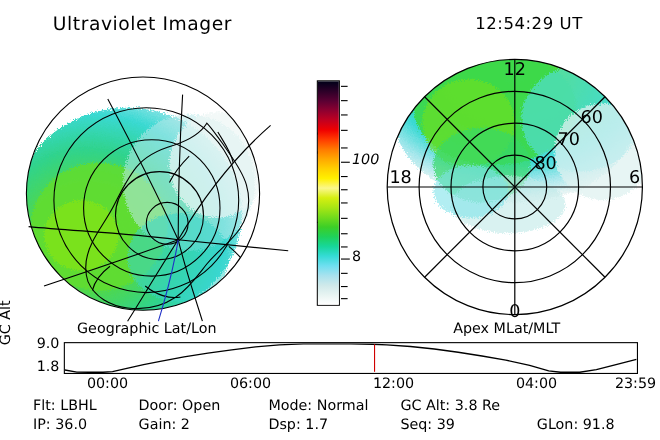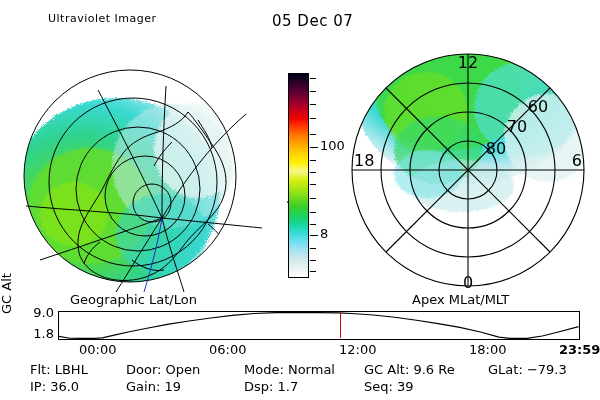--- a/index.html
+++ b/index.html
@@ -1,21 +1,21 @@
 <!DOCTYPE html>
 <html><head>
 <meta charset="utf-8">
 <title>Ultraviolet Imager</title>
 <style>
   html,body{margin:0;padding:0;background:#ffffff;}
   body{width:600px;height:400px;position:relative;overflow:hidden;
        font-family:"DejaVu Sans","Liberation Sans",sans-serif;color:#000;}
   .abs{position:absolute;}
   #header{top:6px;left:0;width:600px;height:28px;}
-  #title-text{position:absolute;left:48px;top:6px;font-size:11px;letter-spacing:0.5px;white-space:nowrap;}
+  #title-text{position:absolute;left:48px;top:6px;font-size:17px;letter-spacing:0.5px;white-space:nowrap;}
   #date-text{position:absolute;left:272px;top:6px;font-size:15px;letter-spacing:0.5px;white-space:nowrap;}
   #time-text{position:absolute;left:432px;top:6px;font-size:15px;letter-spacing:0.5px;white-space:nowrap;}
 
   
   .panel{position:absolute;}
   #geo-panel{left:12px;top:46px;width:252px;height:248px;}
   #mlt-panel{left:342px;top:46px;width:252px;height:248px;}
   .panel svg{display:block;}
 
   
@@ -46,21 +46,21 @@
   .status-cell{position:absolute;font-size:13px;white-space:nowrap;}
   .row1{top:0px;}
   .row2{top:17px;}
   .c0{left:30px;} .c1{left:126px;} .c2{left:244px;} .c3{left:364px;} .c4{left:488px;}
 </style>
 </head>
 <body>
 
 <div class="abs" id="header">
   <span id="title-text">Ultraviolet Imager</span>
-  <span id="date-text">05 Dec 07</span>
+  <span id="time-text">12:54:29 UT</span>
 </div>
 
 <div class="panel" id="geo-panel">
   <svg width="252" height="248" viewBox="0 0 252 248">
     <defs>
       <clipPath id="geoDisk">
           <circle cx="118" cy="130" r="106"></circle>
         </clipPath>
       <radialGradient id="auroraGeo" cx="0.33" cy="0.62" r="0.82">
         <stop offset="0%" stop-color="#5ad93f"></stop>
@@ -137,21 +137,21 @@
   <div id="cbar-axis-label">photon cm⁻²s⁻¹</div>
   <div id="cbar-rect">
     <div id="cbar-gradient" style="background: linear-gradient(rgb(0, 0, 24), rgb(44, 0, 40), rgb(90, 0, 51), rgb(142, 0, 48), rgb(193, 0, 32), rgb(240, 0, 0), rgb(255, 60, 0), rgb(255, 122, 0), rgb(255, 168, 0), rgb(255, 208, 0), rgb(255, 240, 0), rgb(251, 247, 140), rgb(214, 239, 16), rgb(168, 230, 20), rgb(114, 219, 28), rgb(60, 207, 39), rgb(31, 210, 90), rgb(23, 215, 154), rgb(53, 219, 214), rgb(111, 223, 240), rgb(168, 226, 238), rgb(207, 233, 234), rgb(232, 244, 242), rgb(255, 255, 255));"></div>
   </div>
   <div class="cb-tick" style="top:18px;"></div>
   <div class="cb-tick" style="top:31px;"></div>
   <div class="cb-tick" style="top:44px;"></div>
   <div class="cb-tick" style="top:58px;"></div>
   <div class="cb-tick" style="top:74px;"></div>
   <div class="cb-tick cb-major" style="top:87px;"></div>
-  <div class="cb-lbl" style="top:81px;">100</div>
+  <div class="cb-lbl" style="top:81px;font-style:italic;">100</div>
   <div class="cb-tick" style="top:100px;"></div>
   <div class="cb-tick" style="top:112px;"></div>
   <div class="cb-tick" style="top:124px;"></div>
   <div class="cb-tick" style="top:138px;"></div>
   <div class="cb-tick" style="top:152px;"></div>
   <div class="cb-tick" style="top:164px;"></div>
   <div class="cb-tick cb-major" style="top:175px;"></div>
   <div class="cb-lbl" style="top:169px;">8</div>
   <div class="cb-tick" style="top:188px;"></div>
   <div class="cb-tick" style="top:200px;"></div>
@@ -227,27 +227,27 @@
     <div id="time-marker" style="left: 280.5px; background: rgb(208, 0, 0);"></div>
   </div>
 
   <div id="gcalt-label">GC Alt</div>
   <div class="ytick-lbl" style="top:13px;left:18px;width:36px;">9.0</div>
   <div class="ytick-lbl" style="top:34px;left:18px;width:36px;">1.8</div>
 
   <div class="xtick-lbl" style="left:31px;">00:00</div>
   <div class="xtick-lbl" style="left:161px;">06:00</div>
   <div class="xtick-lbl" style="left:291px;">12:00</div>
-  <div class="xtick-lbl" style="left:421px;">18:00</div>
-  <div class="xtick-lbl" style="left:511px;font-weight:bold;">23:59</div>
+  <div class="xtick-lbl" style="left:421px;">04:00</div>
+  <div class="xtick-lbl" style="left:511px;">23:59</div>
 </div>
 
 <div class="abs" id="status">
   <div class="status-cell row1 c0">Flt: LBHL</div>
   <div class="status-cell row1 c2">Mode: Normal</div>
   <div class="status-cell row1 c1">Door: Open</div>
-  <div class="status-cell row1 c3">GC Alt: 9.6 Re</div>
-  <div class="status-cell row1 c4">GLat: −79.3</div>
+  <div class="status-cell row1 c3">GC Alt: 3.8 Re</div>
   <div class="status-cell row2 c0">IP: 36.0</div>
-  <div class="status-cell row2 c1">Gain: 19</div>
+  <div class="status-cell row2 c1">Gain: 2</div>
   <div class="status-cell row2 c2">Dsp:   1.7</div>
   <div class="status-cell row2 c3">Seq: 39</div>
+  <div class="status-cell row2 c4">GLon:  91.8</div>
 </div>
 
 </body></html>

